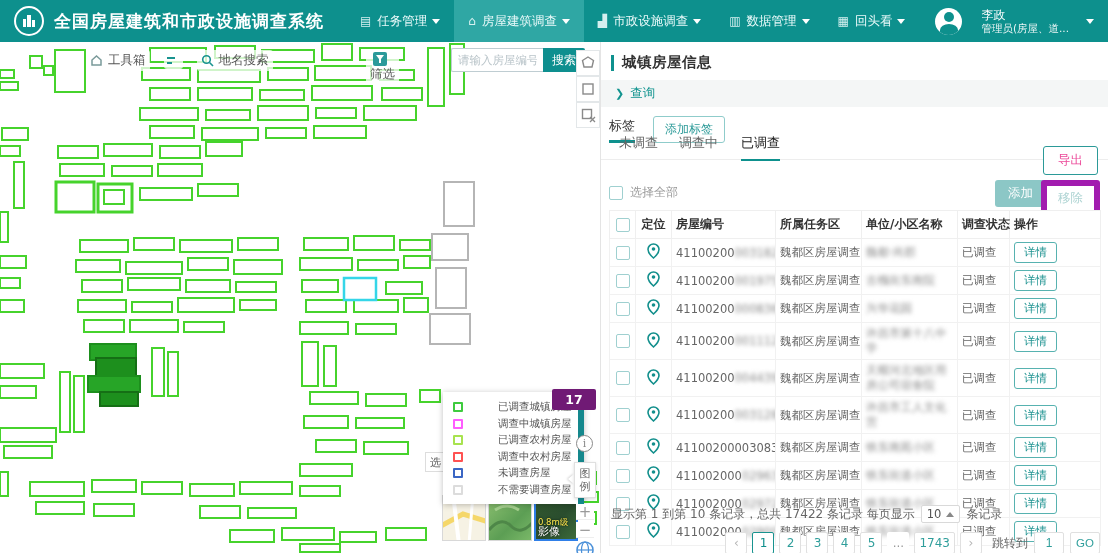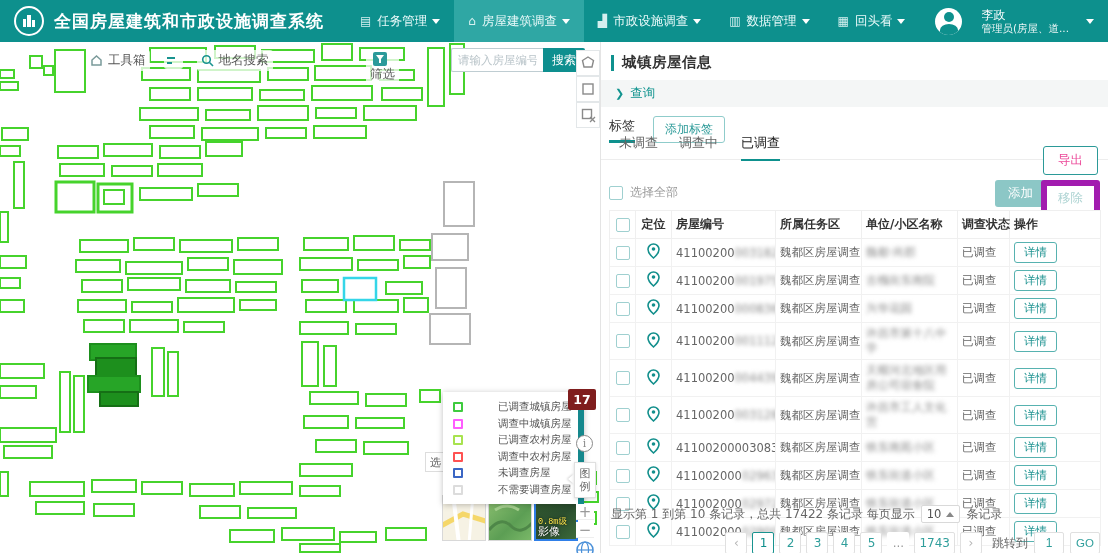--- a/index.html
+++ b/index.html
@@ -49,42 +49,42 @@
   
   #legend { position:absolute; left:443px; top:350px; width:141px; height:112px; background:#fff;
     box-shadow:0 1px 6px rgba(0,0,0,.25); z-index:8; padding:7px 0 0 10px; }
   #legend::after { content:""; position:absolute; right:0; top:0; width:6px; height:100%; background:#15888d; }
   .lg-row { display:flex; align-items:center; height:16.5px;gap:28px; }
   .lg-sw { width:10px; height:10px; border-radius:1px; margin-right:7px; background:#fff; border:2px solid #888; }
   .lg-label { font-size:10.5px; color:#555; white-space:nowrap; }
   #partial-sel { position:absolute; left:425px; top:410px; width:26px; height:20px; background:#fff;
     border:1px solid #ddd; font-size:11px; color:#555; z-index:7; padding:2px 0 0 4px; }
   
-  #zoom-badge { position:absolute; right:4px; top:347px; width:28px; height:21px; background:#7f1d1d; color:#fff;
+  #zoom-badge { position:absolute; right:4px; top:347px; width:44px; height:21px; background:#701a75; color:#fff;
     font-size:12.5px; font-weight:bold; display:flex; align-items:center; justify-content:center; border-radius:2px; z-index:9;}
   #info-btn { position:absolute; right:7px; top:393px; width:17px; height:17px; border:1.5px solid #8a8a8a;
     border-radius:50%; color:#8a8a8a; font-size:11px; display:flex; align-items:center; justify-content:center;
     z-index:9; background:#fff; cursor:pointer; font-family:"DejaVu Serif",serif; }
   #legend-btn { position:absolute; right:4px; top:420px; width:22px; height:36px; background:#fff;
     border:1px solid #e0e0e0; color:#666; font-size:11px; line-height:13px; text-align:center; padding-top:4px;
     z-index:9; cursor:pointer; box-shadow:0 1px 3px rgba(0,0,0,.15); }
   #legend-arrow { position:absolute; right:26px; top:432px; width:0; height:0; border-top:5px solid transparent;
     border-bottom:5px solid transparent; border-right:6px solid #fff; z-index:9;
     filter:drop-shadow(-1px 0 1px rgba(0,0,0,.2)); }
   .zoom-ctl { position:absolute; right:6px; width:18px; height:16px; background:#fff; color:#9a9a9a;
     font-size:15px; display:flex; align-items:center; justify-content:center; z-index:9; cursor:pointer;
     border-bottom:1px solid #eee; }
   #globe-btn { position:absolute; right:5px; top:498px; width:20px; height:20px; z-index:9; cursor:pointer; }
   
   #thumbs { position:absolute; left:442px; top:453px; display:flex; z-index:6; }
   .thumb { width:44px; height:46px; margin-right:2px; position:relative; border:1px solid #d8d8d8; overflow:hidden; }
   .thumb.sel { border:2px solid #2f7fe8; }
   .th-road { background:#f6f2e4; }
   .th-terrain { background:linear-gradient(135deg,#8cc070,#5c9e54 60%,#7ab868); }
-  .th-img { background:linear-gradient(135deg,#31582f,#2a4d2e 55%,#3c6b3a);font-family:Liberation Mono, monospace; }
+  .th-img { background:linear-gradient(135deg,#31582f,#2a4d2e 55%,#3c6b3a); }
   .th-cap { position:absolute; left:2px; bottom:2px; color:#ffe94d; font-size:8.5px; line-height:10px;
     text-shadow:0 0 2px #000; white-space:nowrap; }
   
   #panel { position:absolute; left:600px; top:42px; width:508px; height:511px; background:#fff;
     border-left:1px solid #e4e4e4; }
   #panel-title { position:absolute; left:10px; top:11px; display:flex; align-items:center; }
   #panel-title .bar { width:3px; height:16px; background:#0e918e; margin-right:8px; }
   #panel-title .txt { font-size:14.5px; color:#333; font-weight:bold; letter-spacing:.5px; }
   #query-bar { position:absolute; left:0px; top:38px; width:508px; height:27px; background:#f4f6f6;
     display:flex; align-items:center; padding-left:14px; cursor:pointer; }

